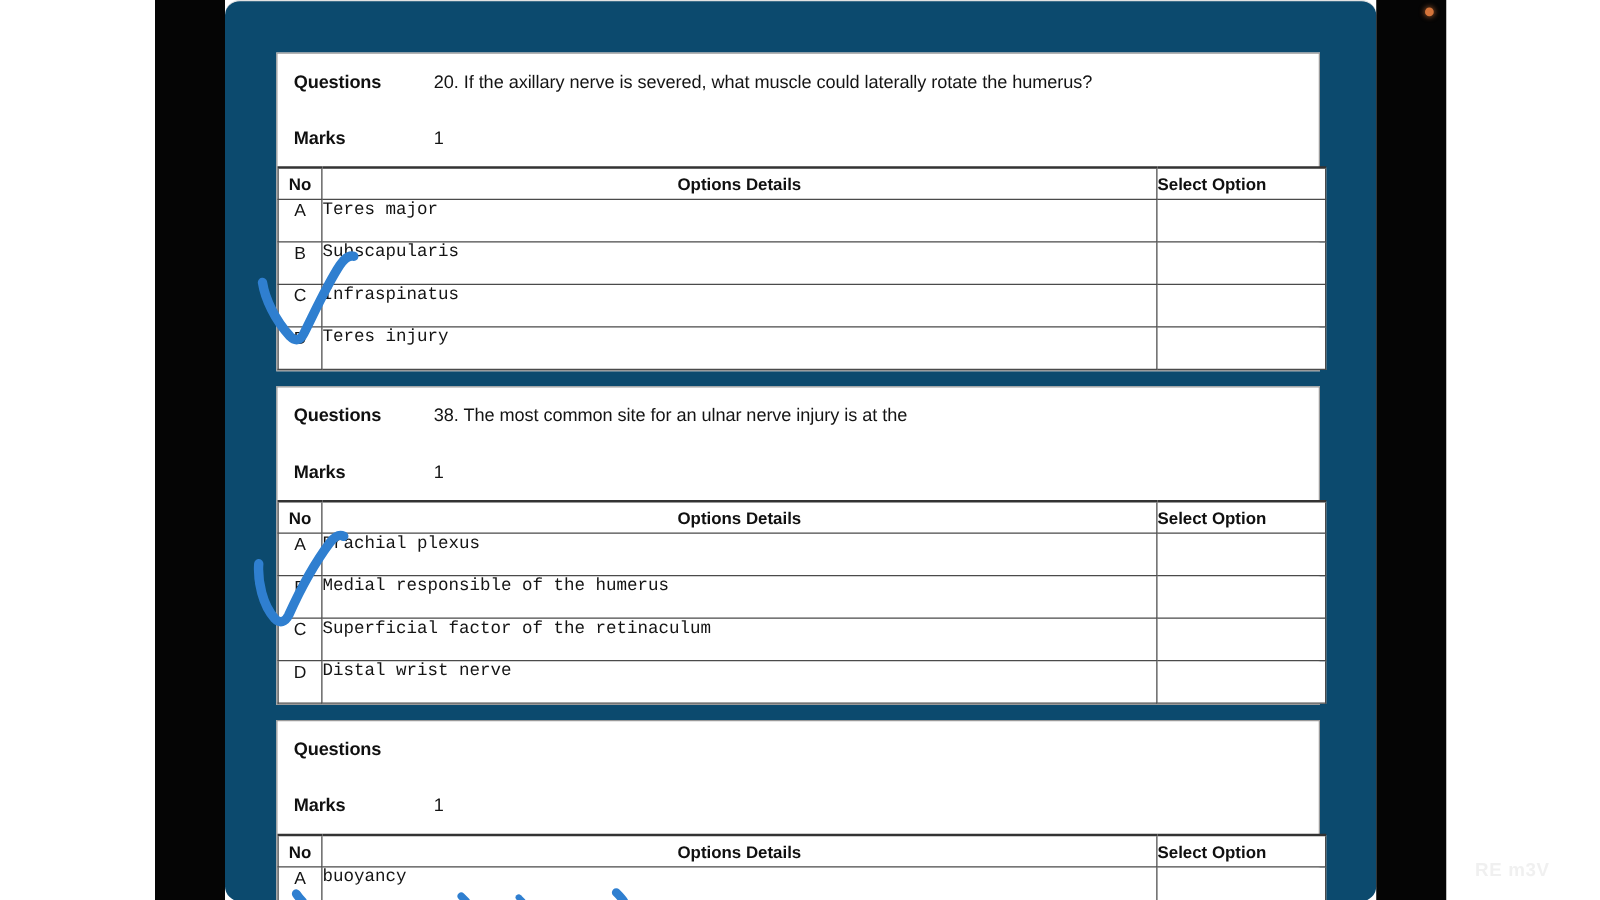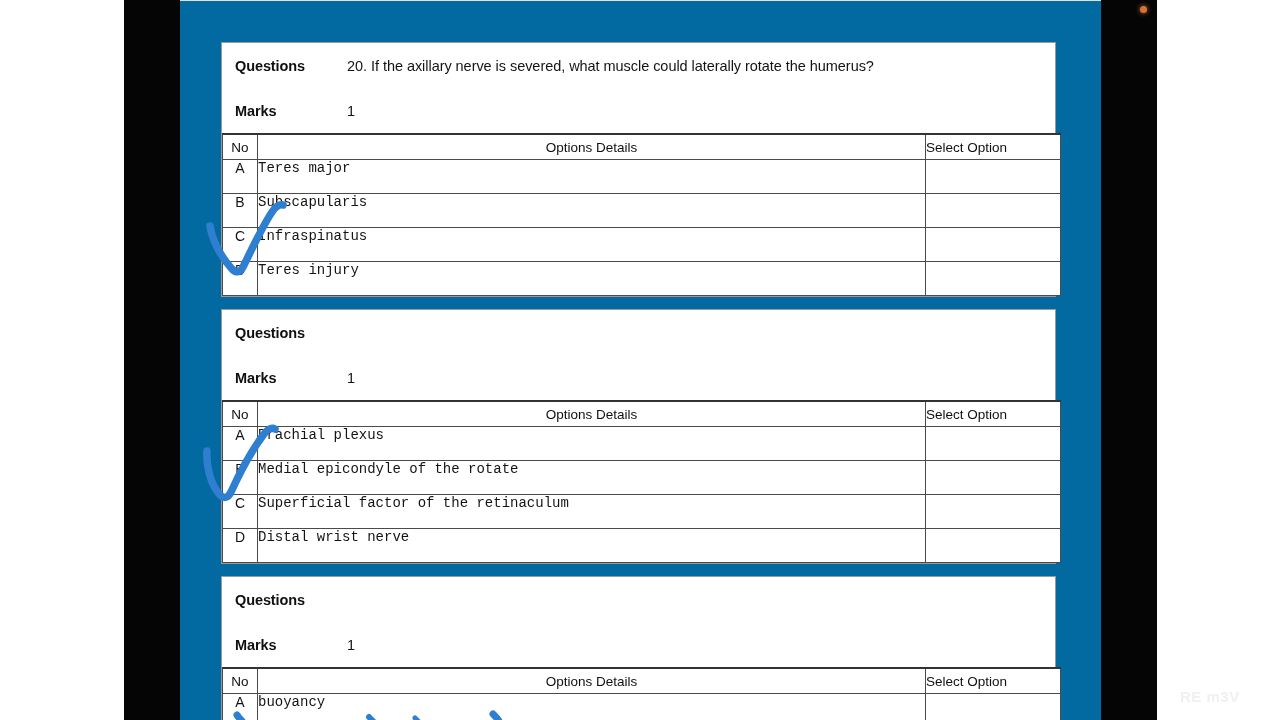--- a/index.html
+++ b/index.html
@@ -45,24 +45,25 @@
     z-index: 7;
   }
 
   
   #page {
     position: absolute;
     left: 180px;
     top: 0px;
     width: 921px;
     height: 720px;
-    background: #0369a1;
+    background: #0c4a6e;
     border-top: 1px solid #e2e2e2;
     z-index: 2;
     overflow: hidden;
+    border-radius: 12px;
   }
 
   .q-block {
     position: absolute;
     left: 41px;
     width: 835px;
     border: 1px solid #9a9a9a;
     background: #ffffff;
     box-sizing: border-box;
   }
@@ -104,21 +105,21 @@
     table-layout: fixed;
   }
   table.opts th, table.opts td {
     border: 1px solid #4a4a4a;
     padding: 0;
     background: #ffffff;
   }
   table.opts thead th {
     height: 24px;
     font-size: 13.5px;
-    font-weight: normal;
+    font-weight: bold;
     color: #101010;
     border-top: 2px solid #333;
     border-bottom: 1px solid #4a4a4a;
     margin-left: 32px;
   }
   th.col-no     { width: 34px; text-align: center; }
   th.col-det    { width: 667px; text-align: center; }
   th.col-sel    { width: 134px; text-align: left; }
 
   table.opts tbody td {
@@ -216,20 +217,21 @@
             <td class="cell-sel"></td>
           </tr>
         </tbody>
       </table>
     </div>
 
     <div class="q-block" style="top:308px;">
       <div class="q-head">
         <div class="q-row">
           <div class="q-label">Questions</div>
+          <div class="q-text">38. The most common site for an ulnar nerve injury is at the</div>
         </div>
         <div class="q-row">
           <div class="q-label">Marks</div>
           <div class="m-value">1</div>
         </div>
       </div>
       <table class="opts">
         <thead>
           <tr>
             <th class="col-no">No</th>
@@ -238,21 +240,21 @@
           </tr>
         </thead>
         <tbody>
           <tr>
             <td class="cell-no">A</td>
             <td class="cell-det">Brachial plexus</td>
             <td class="cell-sel"></td>
           </tr>
           <tr>
             <td class="cell-no">B</td>
-            <td class="cell-det">Medial epicondyle of the rotate</td>
+            <td class="cell-det">Medial responsible of the humerus</td>
             <td class="cell-sel"></td>
           </tr>
           <tr>
             <td class="cell-no">C</td>
             <td class="cell-det">Superficial factor of the retinaculum</td>
             <td class="cell-sel"></td>
           </tr>
           <tr>
             <td class="cell-no">D</td>
             <td class="cell-det">Distal wrist nerve</td>

